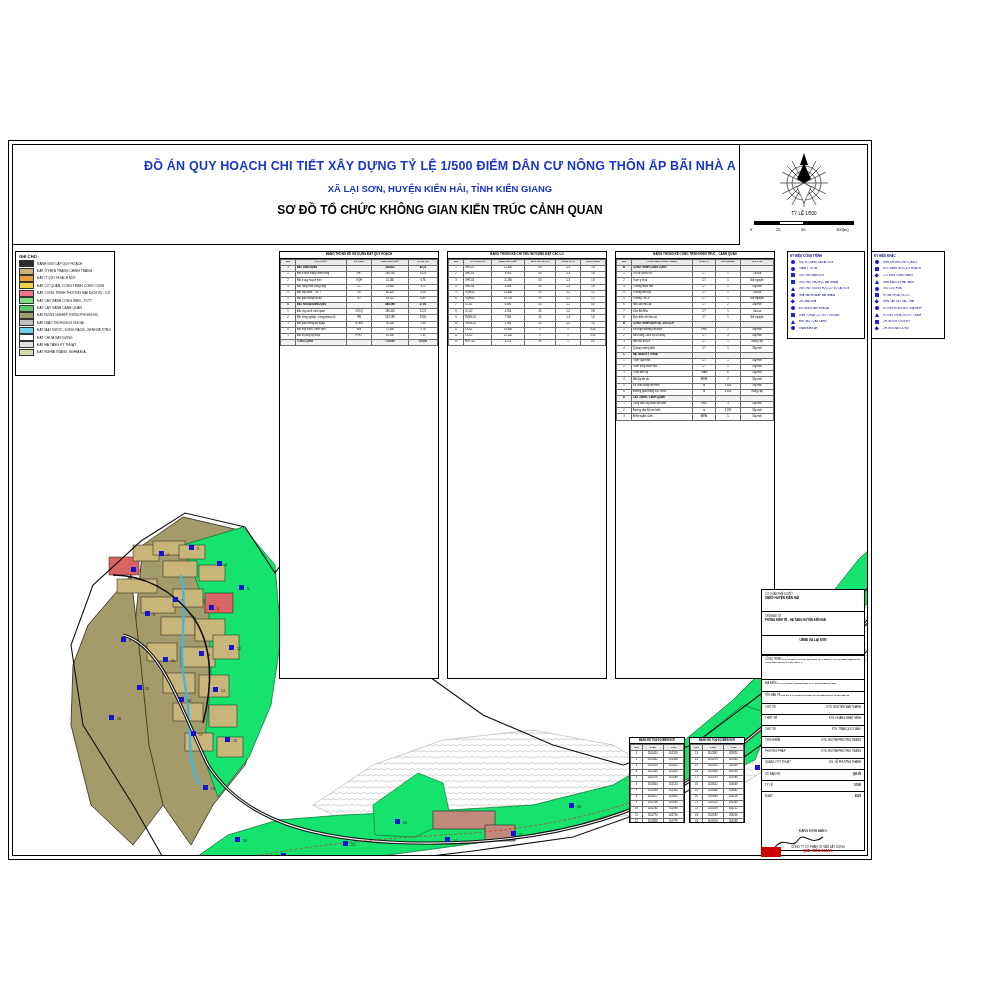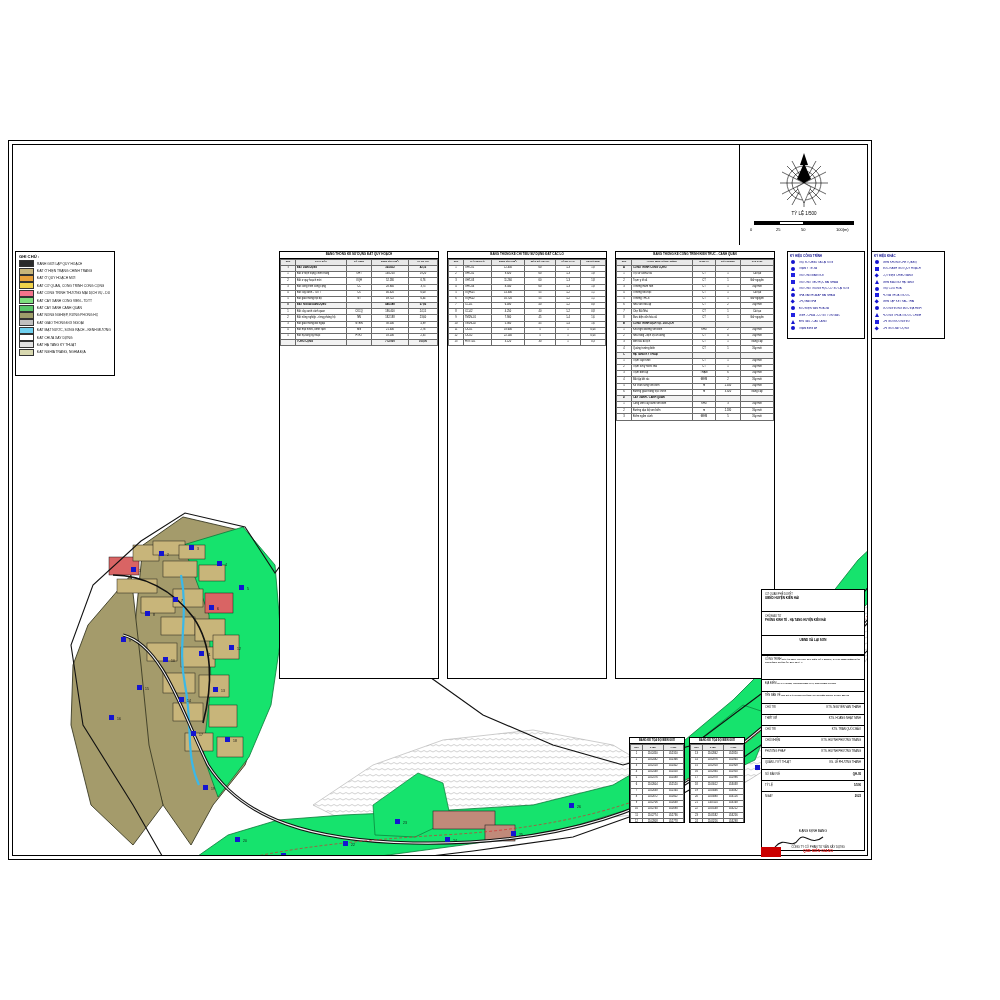--- a/index.html
+++ b/index.html
@@ -60,20 +60,25 @@
   .map{position:absolute;left:4px;top:104px;width:854px;height:610px;overflow:hidden;}
   svg{display:block;}
   .num{font-size:3.4px;fill:#111;font-family:"Liberation Sans",sans-serif;}
 </style>
 </head>
 <body>
 
 <div class="sheet">
   <div class="inner-border"></div>
 
+  <div class="title-band">
+    <div class="title-main">ĐỒ ÁN QUY HOẠCH CHI TIẾT XÂY DỰNG TỶ LỆ 1/500 ĐIỂM DÂN CƯ NÔNG THÔN ẤP BÃI NHÀ A</div>
+    <div class="title-sub">XÃ LẠI SƠN, HUYỆN KIÊN HẢI, TỈNH KIÊN GIANG</div>
+    <div class="title-third">SƠ ĐỒ TỔ CHỨC KHÔNG GIAN KIẾN TRÚC CẢNH QUAN</div>
+  </div>
 
   <div class="compass-box">
     <svg class="compass-svg" width="86" height="60" viewBox="0 0 86 60">
       <g stroke="#000" stroke-width=".6" fill="none">
         <circle cx="43" cy="32" r="17"></circle>
         <circle cx="43" cy="32" r="12"></circle>
         <line x1="43" y1="8" x2="43" y2="56"></line>
         <line x1="19" y1="32" x2="67" y2="32"></line>
         <line x1="26" y1="15" x2="60" y2="49"></line>
         <line x1="60" y1="15" x2="26" y2="49"></line>

